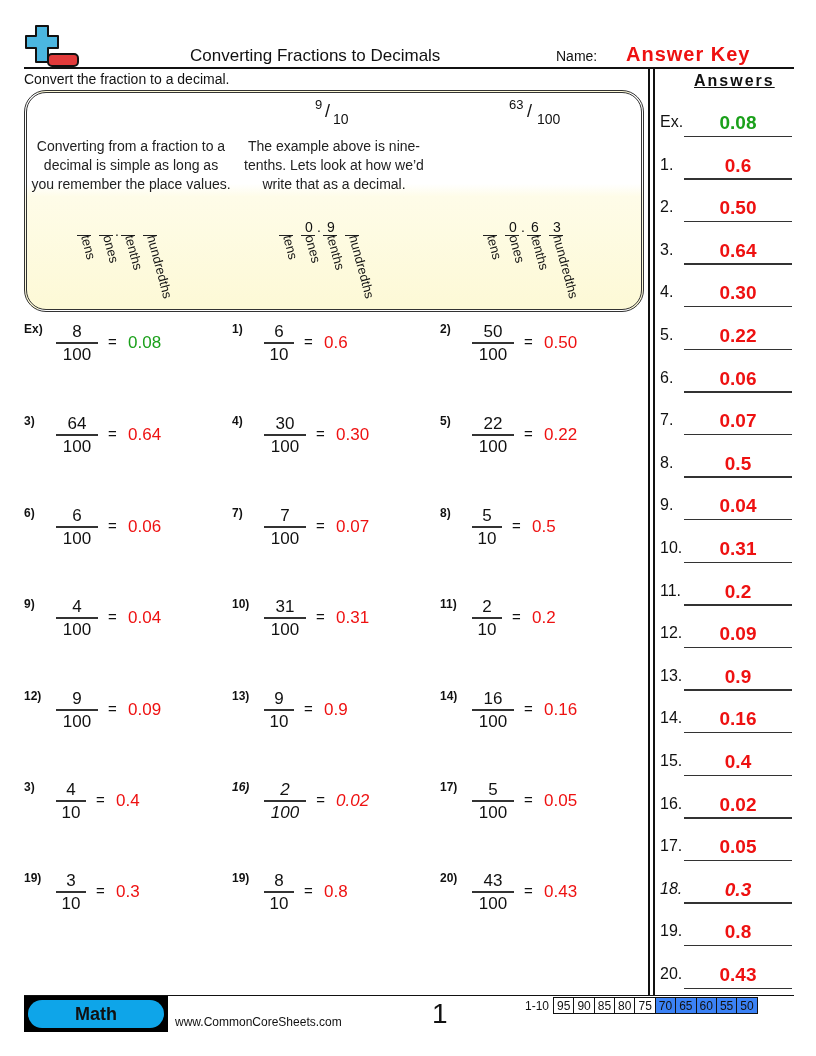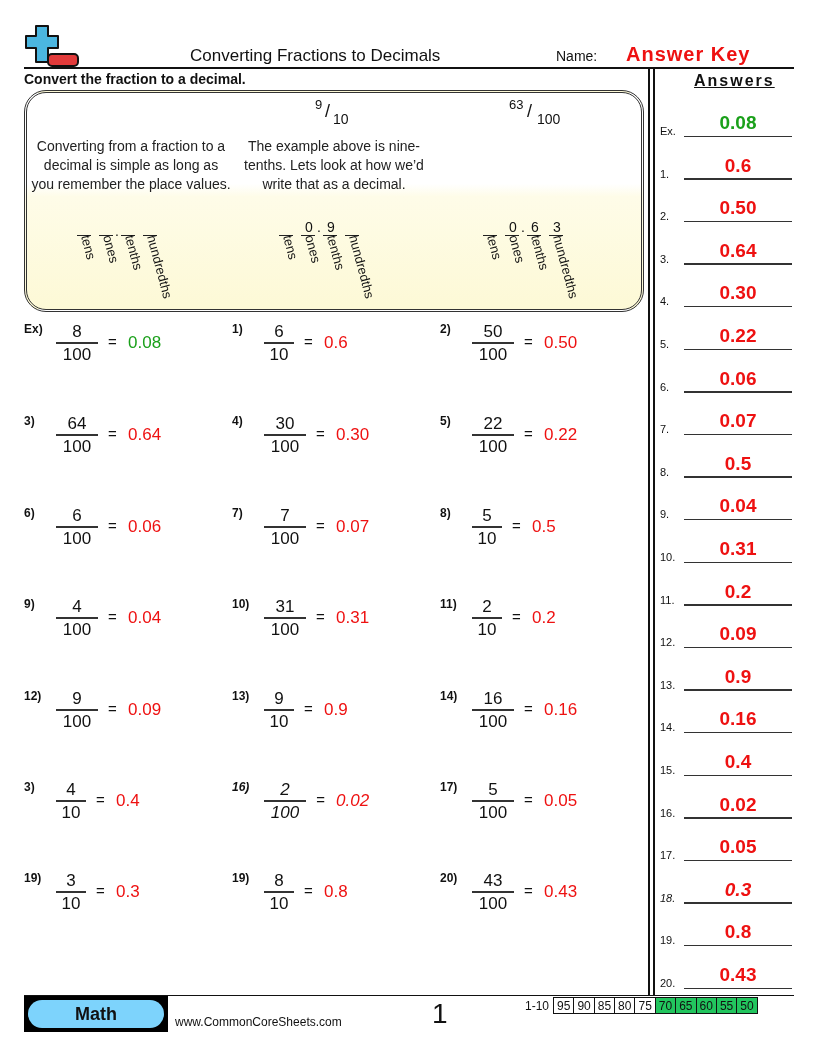--- a/index.html
+++ b/index.html
@@ -4,21 +4,21 @@
 <style>
   * { box-sizing: border-box; margin: 0; padding: 0; }
   html, body { width: 816px; height: 1056px; background: #fff; overflow: hidden; }
   body { position: relative; font-family: "Liberation Sans", sans-serif; color: #111; }
 
   .logo { position: absolute; left: 24px; top: 24px; width: 56px; height: 44px; }
   .title { position: absolute; left: 190px; top: 46px; font-size: 17px; color: #111; }
   .name-label { position: absolute; left: 556px; top: 48px; font-size: 14px; }
   .name-value { position: absolute; left: 626px; top: 43px; font-size: 20px; font-weight: bold; color: #ee1111; letter-spacing: 1px; }
   .header-rule { position: absolute; left: 24px; top: 67px; width: 770px; height: 2px; background: #111; }
-  .instructions { position: absolute; left: 24px; top: 71px; font-size: 14px; font-weight: bold; }
+  .instructions { position: absolute; left: 24px; top: 71px; font-size: 14px; font-weight: normal; }
 
   .vline { position: absolute; top: 69px; width: 2px; height: 926px; background: #111; }
 
   .answers-title { position: absolute; left: 694px; top: 72px; font-size: 16px; font-weight: bold; letter-spacing: 2px; text-decoration: underline; }
 
   .example-box { position: absolute; left: 24px; top: 90px; width: 620px; height: 222px;
     border: 3px double #333; border-radius: 22px;
     background: linear-gradient(to bottom, #fff 0%, #fff 42%, #fefce8 48%, #fdf9d6 100%); overflow: hidden; }
   .ex-frac { position: absolute; font-size: 14px; }
   .ex-frac .sup { position: absolute; top: 0; font-size: 13px; }
@@ -36,35 +36,35 @@
   .problem { position: absolute; height: 50px; width: 200px; }
   .p-num { position: absolute; left: 0; top: 0; font-size: 12px; font-weight: bold; }
   .frac { position: absolute; top: 0; text-align: center; }
   .frac .num { display: block; font-size: 17px; line-height: 20px; }
   .frac .line { display: block; height: 1.5px; background: #333; }
   .frac .den { display: block; font-size: 17px; line-height: 21px; }
   .eq { position: absolute; top: 11px; font-size: 15px; }
   .p-ans { position: absolute; top: 11px; font-size: 17px; }
 
   .ans-row { position: absolute; left: 660px; width: 135px; height: 40px; }
-  .ans-label { position: absolute; left: 0; bottom: 0; font-size: 11px; text-align: center; }
+  .ans-label { position: absolute; left: 0; bottom: 6px; font-size: 16px; text-align: center; }
   .ans-line { position: absolute; left: 24px; bottom: 0; width: 108px; height: 1.5px; background: #333; }
   .ans-value { position: absolute; left: 24px; width: 108px; bottom: 3px; text-align: center; font-size: 19px; font-weight: bold; }
 
   .footer-rule { position: absolute; left: 24px; top: 995px; width: 770px; height: 1px; background: #111; }
   .footer-black { position: absolute; left: 24px; top: 996px; width: 144px; height: 36px; background: #000; }
-  .math-pill { position: absolute; left: 28px; top: 1000px; width: 136px; height: 28px; background: #7dd3fc; border-radius: 14px;
+  .math-pill { position: absolute; left: 28px; top: 1000px; width: 136px; height: 28px; background: #0ea5e9; border-radius: 14px;
     font-size: 18px; font-weight: bold; text-align: center; line-height: 28px; }
   .website { position: absolute; left: 175px; top: 1015px; font-size: 12px; }
   .page-num { position: absolute; left: 432px; top: 998px; font-size: 28px; }
 
   .score-table { position: absolute; left: 522px; top: 997px; border-collapse: collapse; font-size: 12px; }
   .score-table td { border: 1px solid #111; height: 16px; text-align: center; padding: 0 3px; }
   .score-table td.range { border: none; text-align: right; padding-right: 4px; }
-  .score-table td.shade { background: #22c55e; }
+  .score-table td.shade { background: #3b82f6; }
 </style>
 </head>
 <body>
 
 <svg class="logo" viewBox="0 0 56 44">
   <path d="M12 2 h12 v10 h10 v12 h-10 v14 h-12 v-14 h-10 v-12 h10 z" fill="#4bb6e0" stroke="#111" stroke-width="2" stroke-linejoin="round"></path>
   <rect x="24" y="30" width="30" height="12" rx="4" fill="#e23b3b" stroke="#111" stroke-width="2"></rect>
 </svg>
 <div class="title">Converting Fractions to Decimals</div>
 <div class="name-label">Name:</div>

